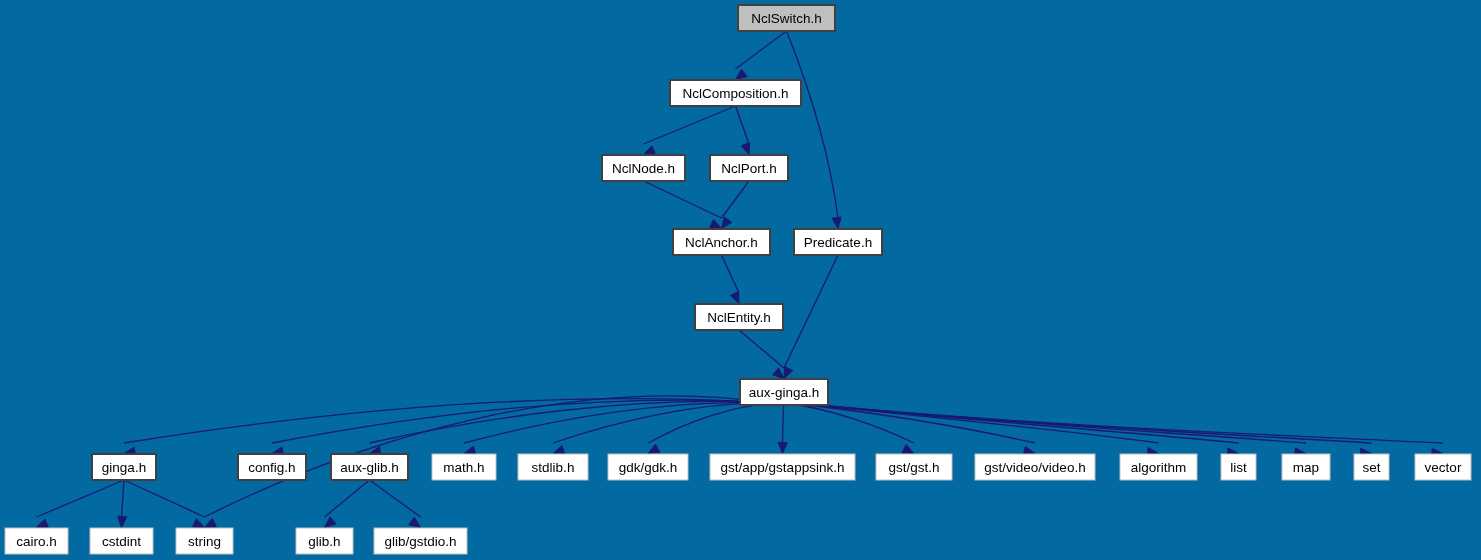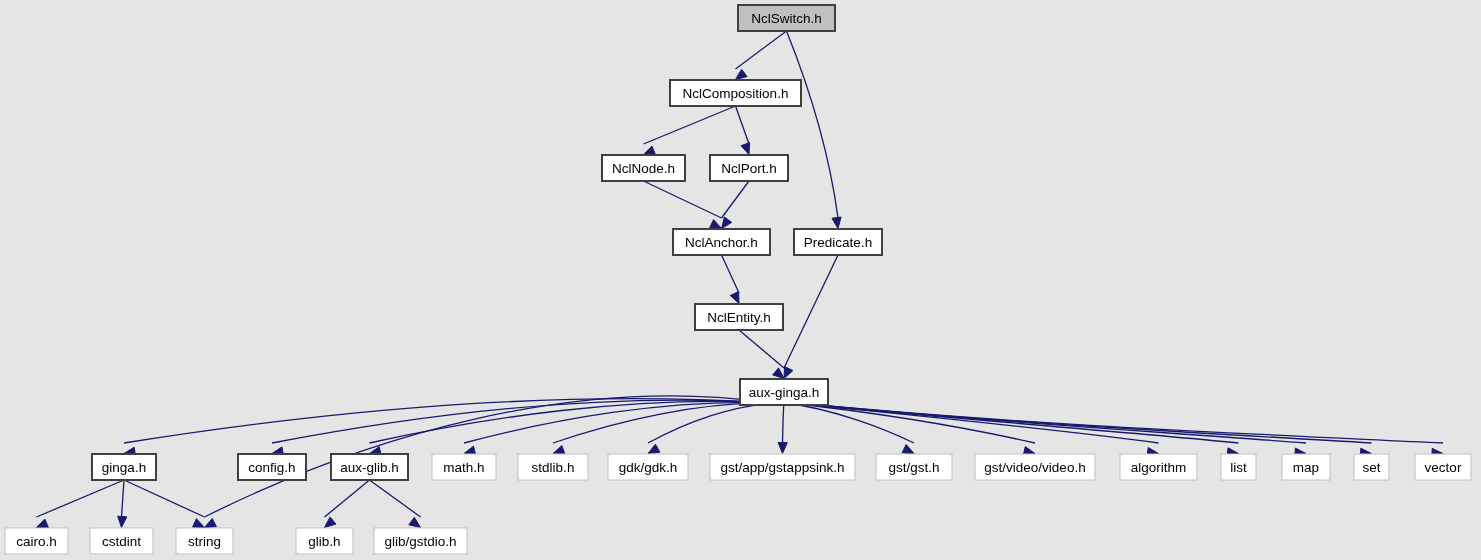--- a/index.html
+++ b/index.html
@@ -4,21 +4,21 @@
 <style>
   html, body {
     margin: 0;
     padding: 0;
     background: #ffffff;
   }
   #graph-root {
     position: relative;
     width: 1481px;
     height: 560px;
-    background: #e5e5e5;
+    background: #0369a1;
     font-family: "Liberation Sans", sans-serif;
     overflow: hidden;
   }
   svg#graph-svg {
     position: absolute;
     top: 0; left: 0;
     width: 1481px;
     height: 560px;
   }
   .node-box {

